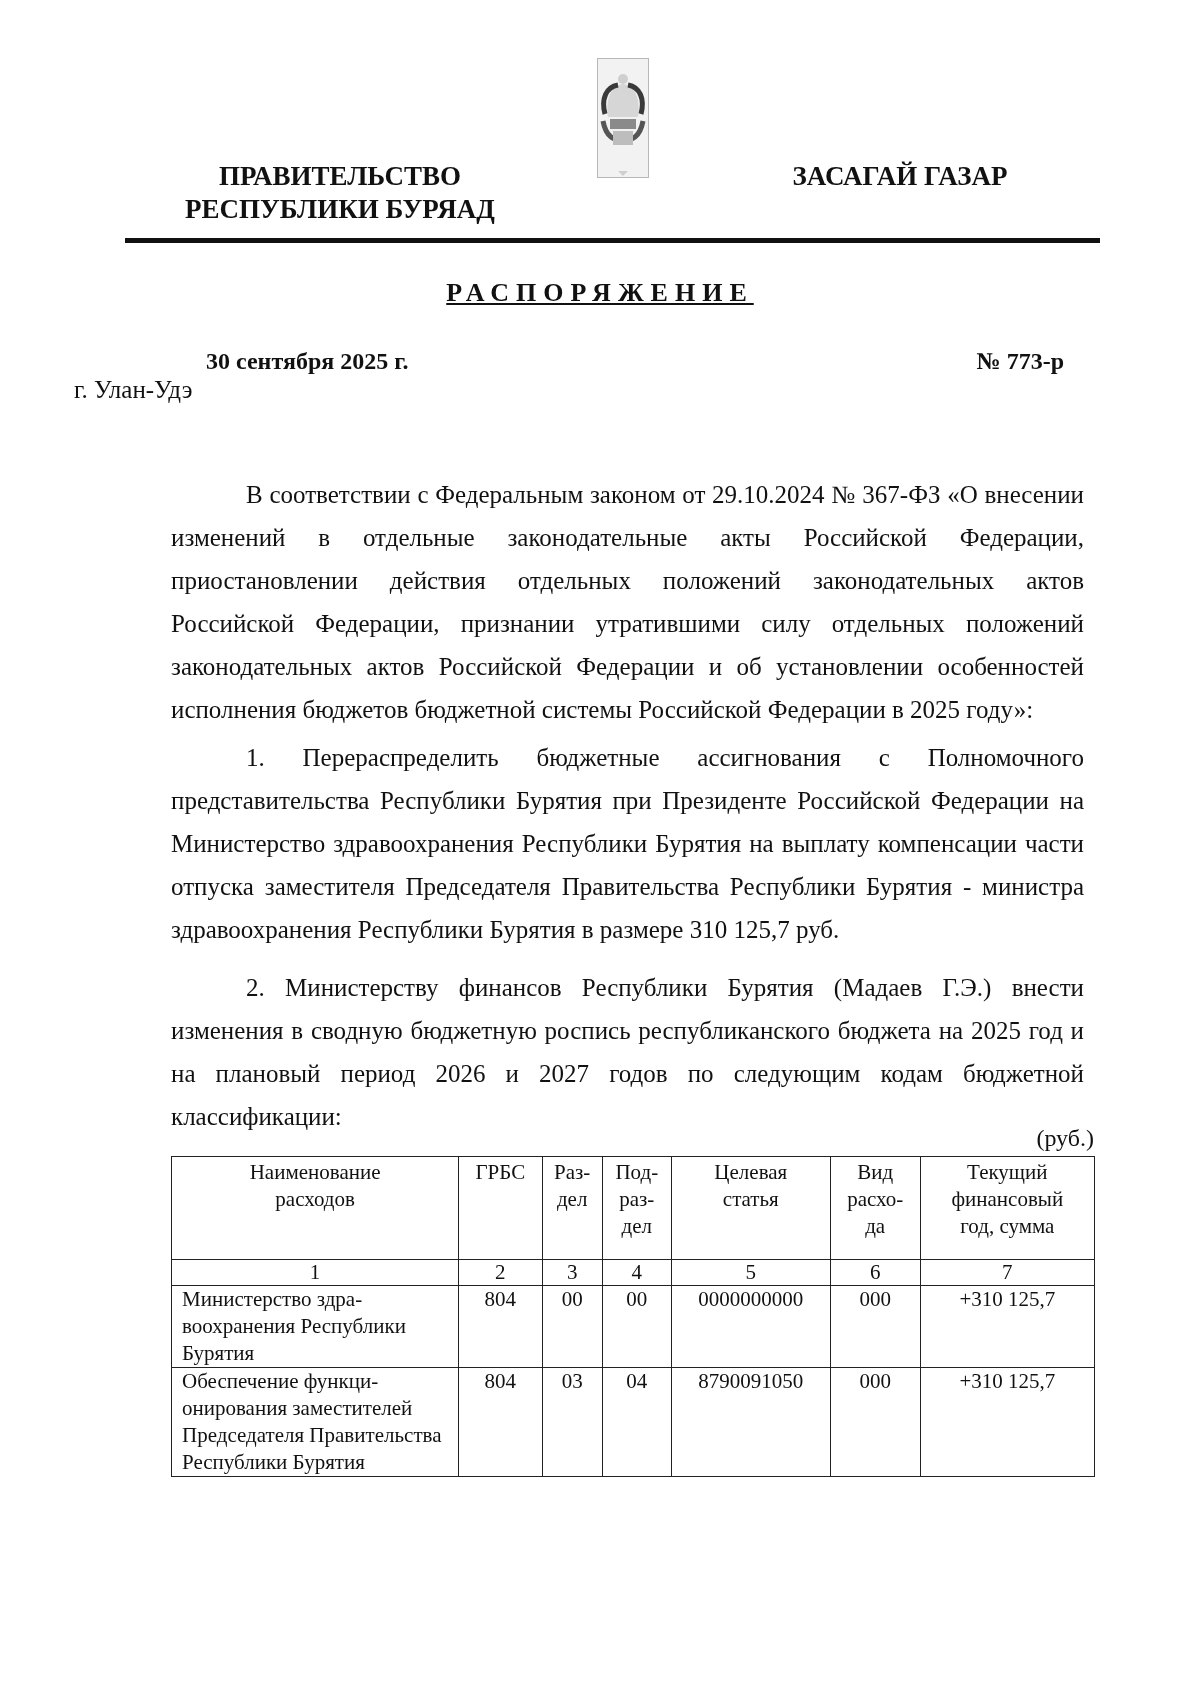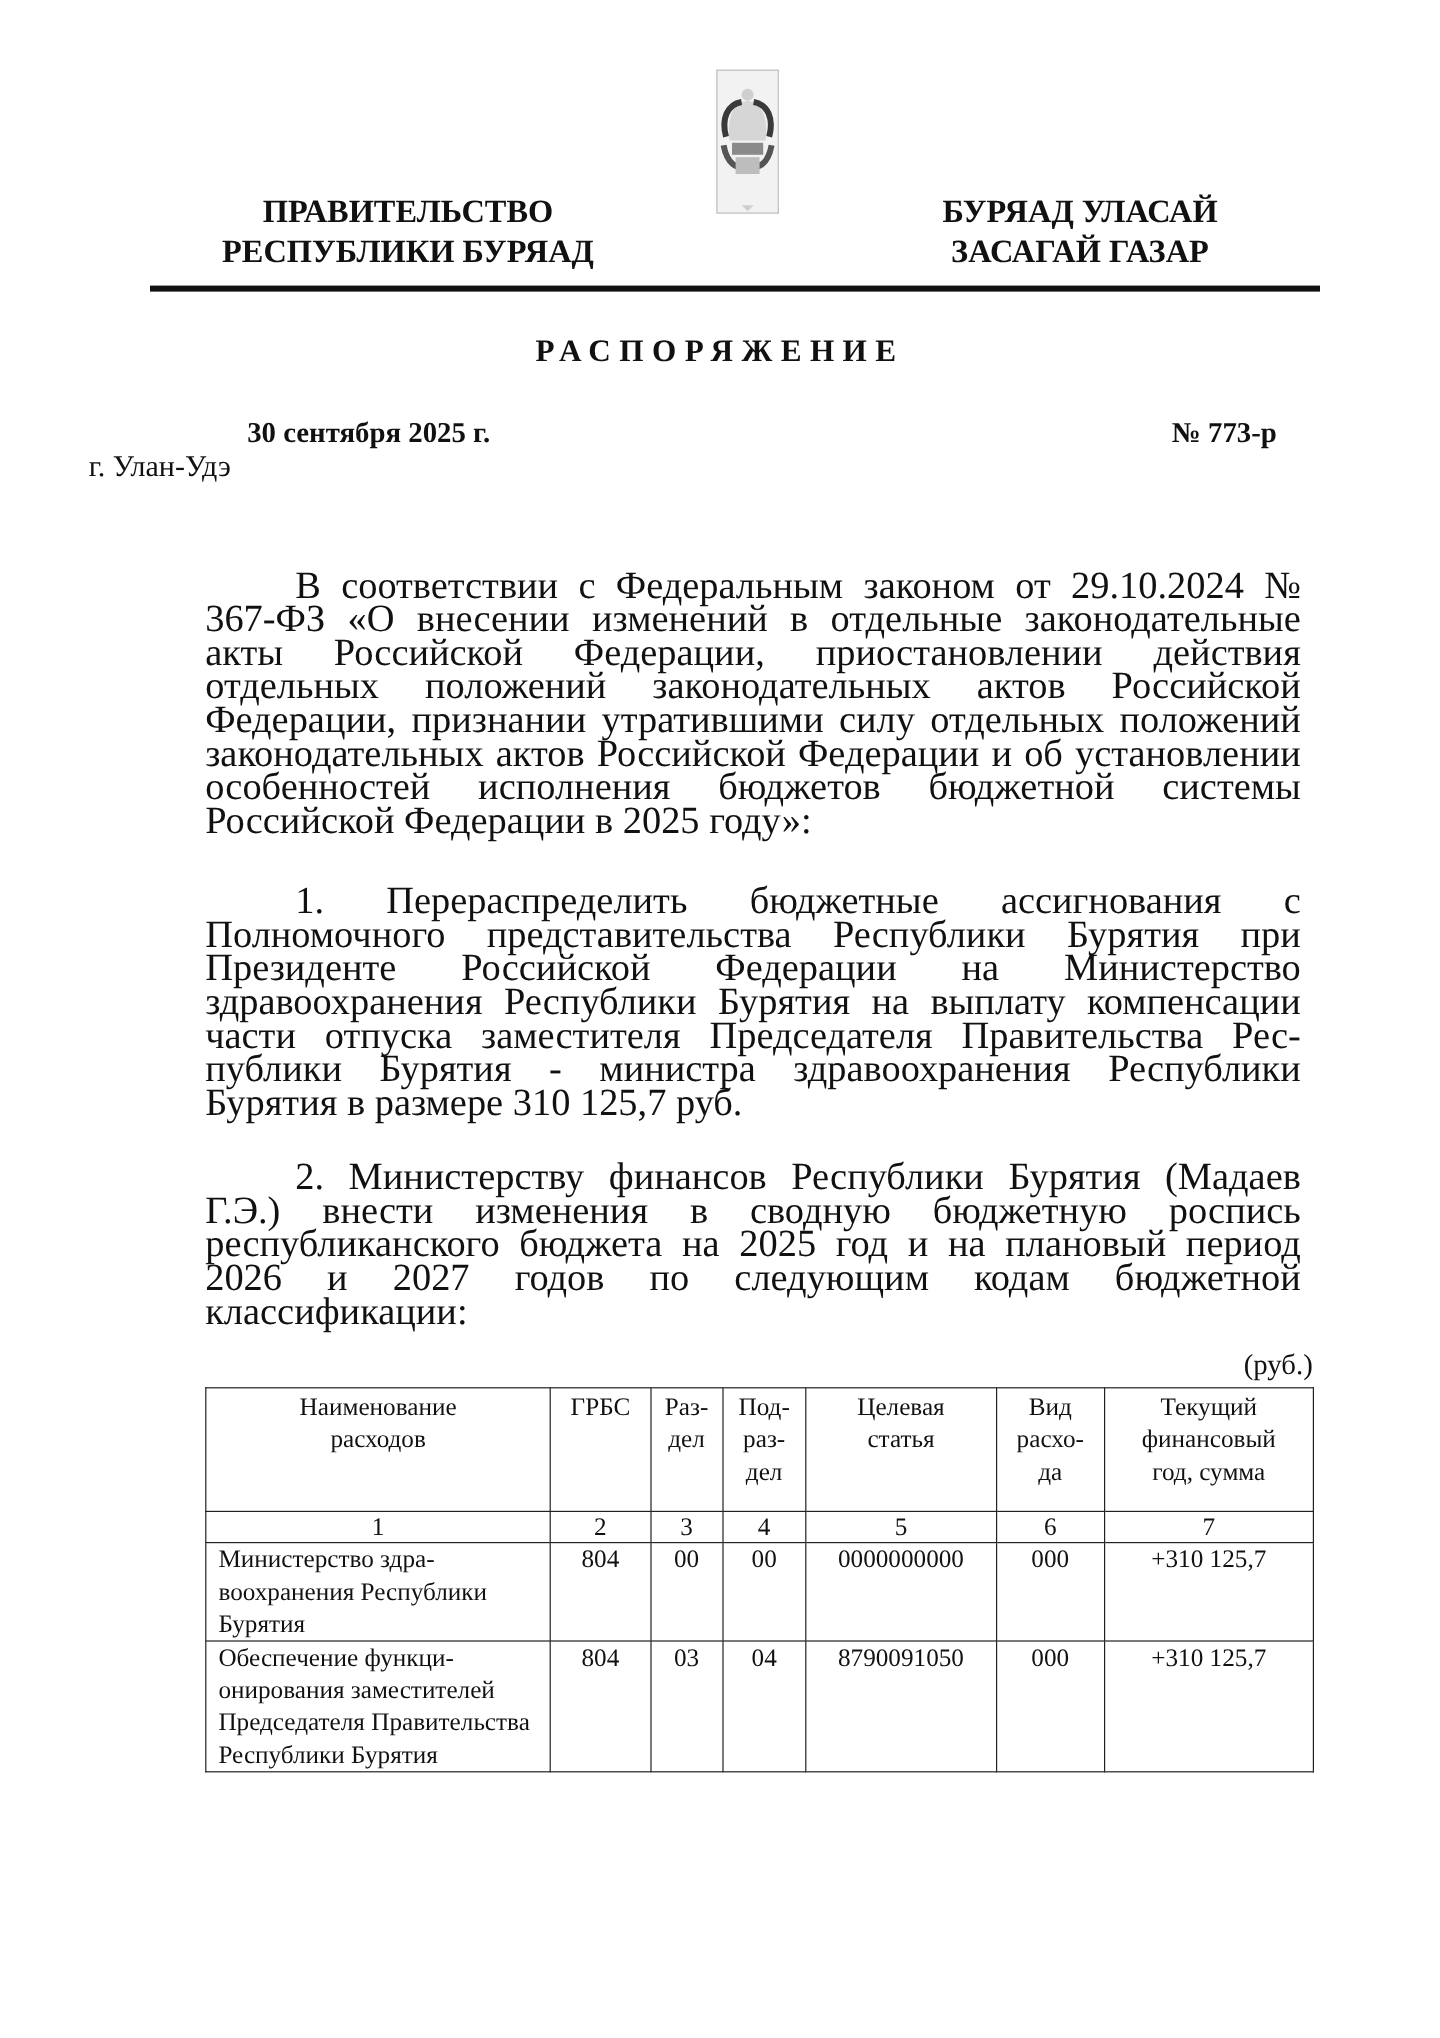--- a/index.html
+++ b/index.html
@@ -57,20 +57,21 @@
     
     .doc-type {
       position: absolute;
       left: 0;
       top: 278px;
       width: 1200px;
       text-align: center;
       font-weight: bold;
       font-size: 26px;
       letter-spacing: 7px;
+      text-decoration: underline;
     }
     .doc-date {
       position: absolute;
       left: 171px;
       top: 348px;
       font-weight: bold;
       font-size: 24px;
       margin-left: 35px;
     }
     .doc-number {
@@ -88,22 +89,22 @@
       font-size: 25px;
       padding-left: 62px;
       box-sizing: border-box;
     }
 
     
     .para {
       position: absolute;
       left: 171px;
       width: 913px;
-      font-size: 32px;
-      line-height: 28px;
+      font-size: 25px;
+      line-height: 43px;
       text-align: justify;
       text-indent: 75px;
       hyphens: manual;
       margin: 0;
     }
     .para-intro { top: 473px; }
     .para-1 { top: 736px; }
     .para-2 { top: 966px; }
 
     
@@ -166,21 +167,20 @@
       <rect x="15" y="72" width="20" height="14" fill="#bdbdbd"></rect>
       <path d="M20 112 L25 117 L30 112" fill="#cfcfcf"></path>
     </svg>
   </div>
 
   <div class="org-left">
     <span class="org-line">ПРАВИТЕЛЬСТВО</span>
     <span class="org-line">РЕСПУБЛИКИ БУРЯАД</span>
   </div>
   <div class="org-right">
-    <span class="org-line">БУРЯАД УЛАСАЙ</span>
     <span class="org-line">ЗАСАГАЙ ГАЗАР</span>
   </div>
 
   <div class="header-rule"></div>
 
   <div class="doc-type">РАСПОРЯЖЕНИЕ</div>
   <div class="doc-date">30 сентября 2025 г.</div>
   <div class="doc-number">№ 773-р</div>
   <div class="doc-city">г. Улан-Удэ</div>
 

